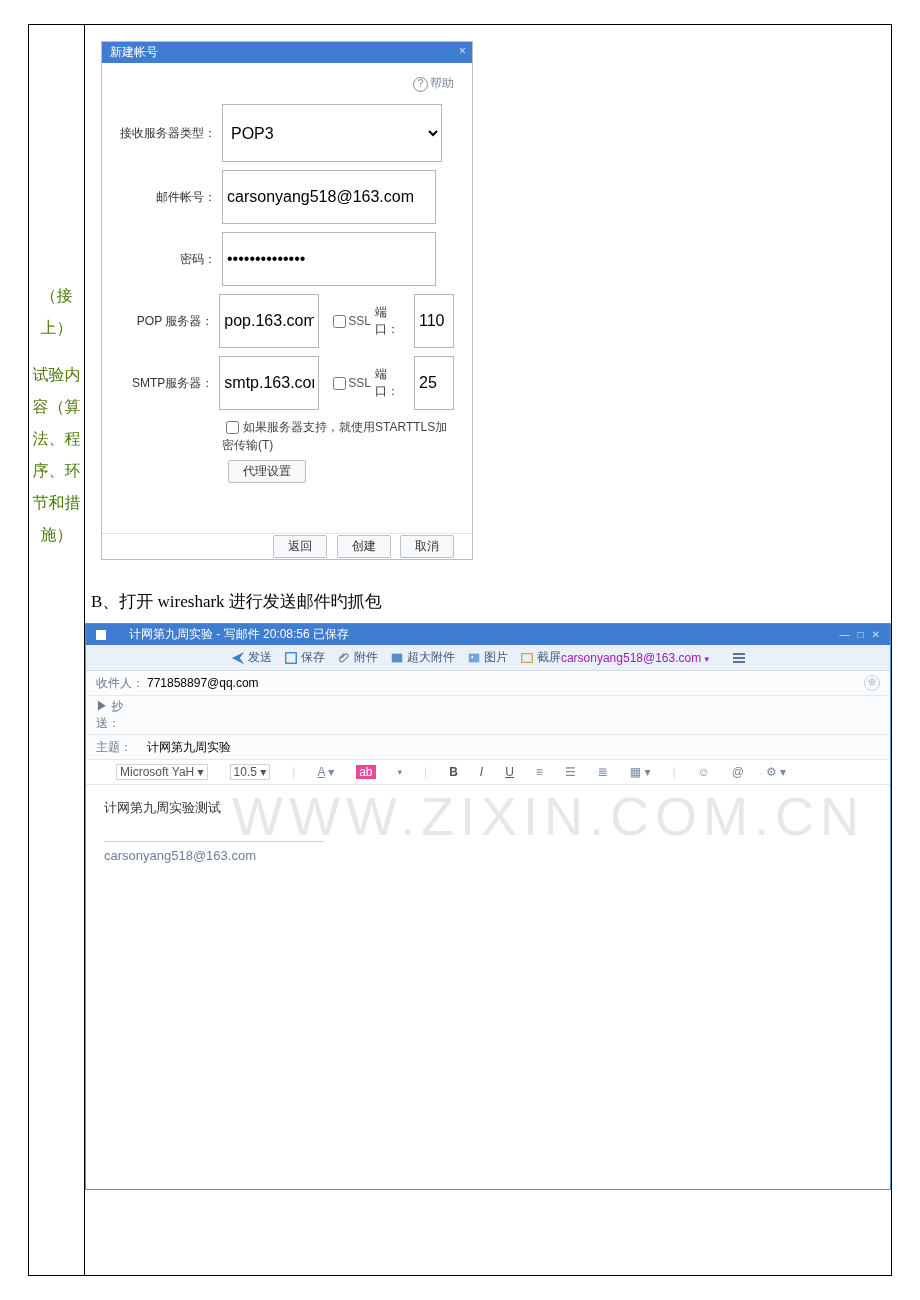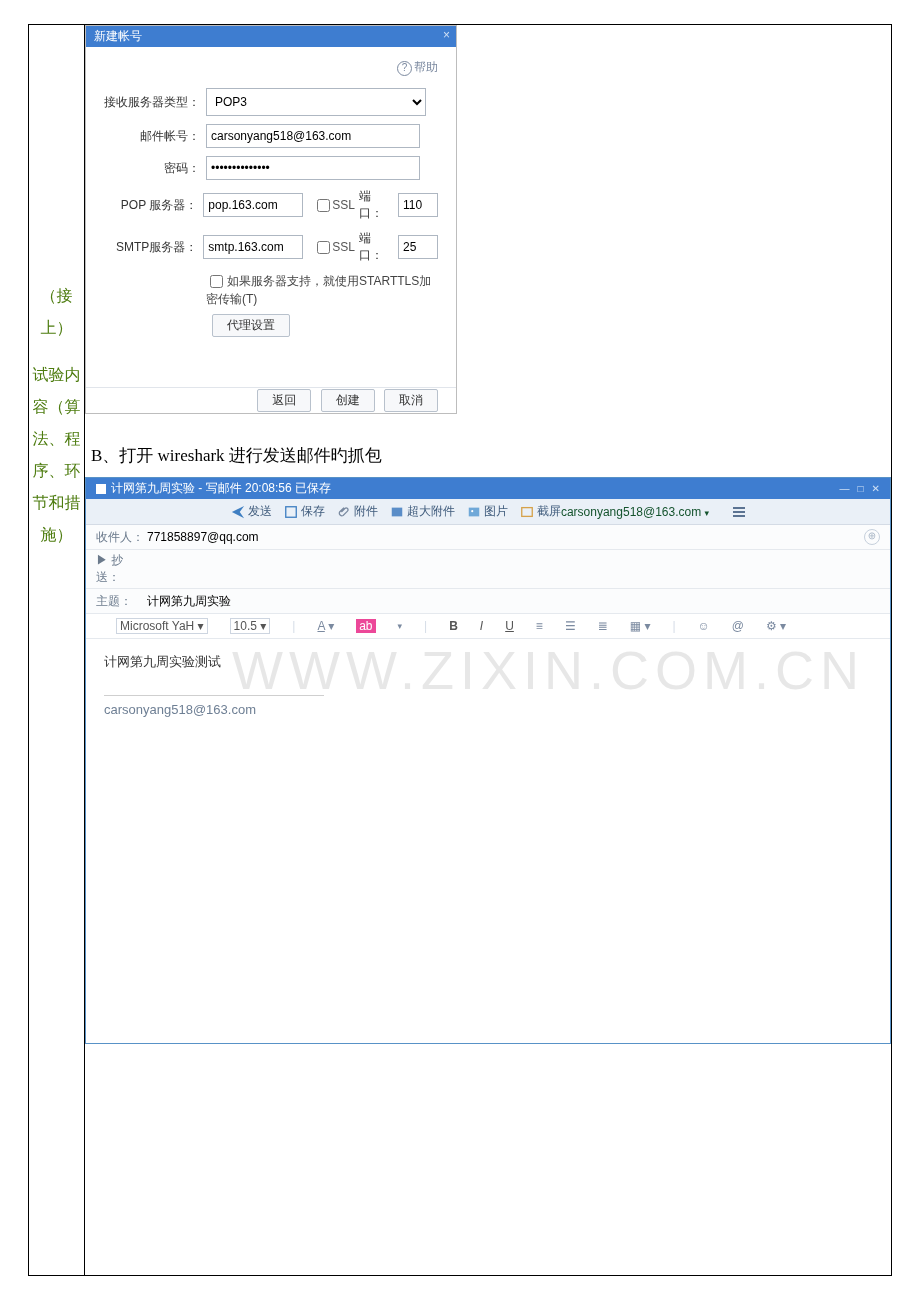--- a/index.html
+++ b/index.html
@@ -6,55 +6,55 @@
 .page{width:920px;height:1300px;box-sizing:border-box;padding:24px 28px;position:relative}
 table.outer{border-collapse:collapse;width:100%;height:100%}
 table.outer td{border:1px solid #000;vertical-align:top}
 .leftcol{width:55px;text-align:center;padding:0;position:relative}
 .left-upper,.left-lower{position:absolute;width:100%;left:0;font-size:16px;line-height:2;color:#4d7c0f;font-family:Liberation Mono, monospace}
 .left-upper{top:256px}
 .left-lower{top:335px}
 .rightcell{padding:0}
 
 
-.dlg1{border:1px solid #bdbdbd;width:370px;margin:0;background:#fff}
+.dlg1{border:1px solid #bdbdbd;width:370px;margin:16px;background:#fff}
 .dlg1-title{background:#3e7dd0;color:#fff;padding:2px 8px;font-size:12px;position:relative}
 .dlg1-title .x{position:absolute;right:6px;top:2px;color:#cfe0f5;cursor:pointer}
 .dlg1-body{padding:12px 18px 10px 18px}
 .help{display:block;text-align:right;color:#7c8aa0;font-size:12px;margin-bottom:12px}
 .help-circle{display:inline-block;width:13px;height:13px;border:1px solid #7c8aa0;border-radius:50%;text-align:center;line-height:12px;margin-right:2px;font-size:10px}
 .row{display:flex;align-items:center;margin-bottom:8px}
 .row label{width:96px;text-align:right;margin-right:6px;color:#333}
-.row input[type=text],.row input[type=password],.row select{border:1px solid #aeb7c2;padding:2px 4px;height:18px;background:#fff;font-size:12px;box-sizing:content-box}
+.row input[type=text],.row input[type=password],.row select{border:1px solid #aeb7c2;padding:17px 4px;height:18px;background:#fff;font-size:16px;box-sizing:content-box}
 .row select{height:22px;width:210px}
 .row .wide{width:204px}
 .row .srv{width:90px}
 .row .port{width:30px}
 .row .ssl{display:inline-flex;align-items:center;margin-left:10px;color:#555}
 .row .ssl input{margin-right:2px}
 .row .portlbl{margin-left:4px;margin-right:4px;color:#333}
 .tlsrow{padding-left:102px;color:#444;margin-top:4px}
 .tlsrow input{margin-right:4px;vertical-align:middle}
 .proxybtn{margin-left:102px;margin-top:6px}
 .dlg1-foot{border-top:1px solid #e1e5eb;padding:1px 18px;text-align:right}
 button{background:#f7f8fa;border:1px solid #b8c1cc;border-radius:2px;padding:2px 14px;font-size:12px;color:#333;cursor:pointer;margin-left:6px}
 
 .sectionB{font-size:17px;margin:30px 0 10px 6px;font-family:"SimSun","宋体",serif;color:#000}
 
 
 .compose{border:1px solid #5892c7;background:#fff}
 .comp-title{background:#3e7dd0;color:#fff;padding:2px 10px;display:flex;align-items:center;justify-content:space-between}
-.comp-title .tleft{display:flex;align-items:center;gap:5px}
+.comp-title .tleft{display:flex;align-items:center;gap:23px}
 .comp-title .ic{width:10px;height:10px;background:#fff;display:inline-block}
 .comp-title .wbtns{display:flex;gap:8px;color:#cfe0f5;font-size:10px}
 .toolbar{background:#eaf0f7;border-bottom:1px solid #d4dbe5;padding:4px 10px;display:flex;align-items:center;justify-content:center}
 .toolbar .tb-left{display:flex;align-items:center;gap:12px}
 .tb-item{display:flex;align-items:center;gap:3px;color:#3f5b7c;cursor:pointer}
 .tb-item svg,.tb-item .ico{width:14px;height:14px}
-.tb-right{display:flex;align-items:center;gap:24px;color:#14532d}
+.tb-right{display:flex;align-items:center;gap:24px;color:#a21caf}
 .tb-right .menuico span{display:block;width:12px;height:2px;background:#5b7392;margin:2px 0}
 .hdrrow{display:flex;align-items:center;border-bottom:1px solid #e5e9ee;padding:2px 10px;background:#fbfcfd}
 .hdrrow label{width:48px;color:#6b7a8c;font-size:12px}
 .hdrrow input{flex:1;border:0;background:transparent;padding:3px;font-size:12px;outline:none}
 .hdrrow .expand{color:#a9b6c6;width:14px;height:14px;border:1px solid #c6d0dc;border-radius:50%;text-align:center;line-height:12px;font-size:10px;cursor:pointer}
 .fmtbar{border-bottom:1px solid #e5e9ee;padding:4px 30px;display:flex;align-items:center;gap:22px;color:#7b8aa0;font-size:12px;background:#fff}
 .fmtbar .sel{border:1px solid #cdd5e0;padding:0 3px;background:#fff;color:#555}
 .fmtbar .sep{color:#d6dde7}
 .fmtbar .b{font-weight:bold;color:#555}
 .fmtbar .i{font-style:italic;color:#555}

